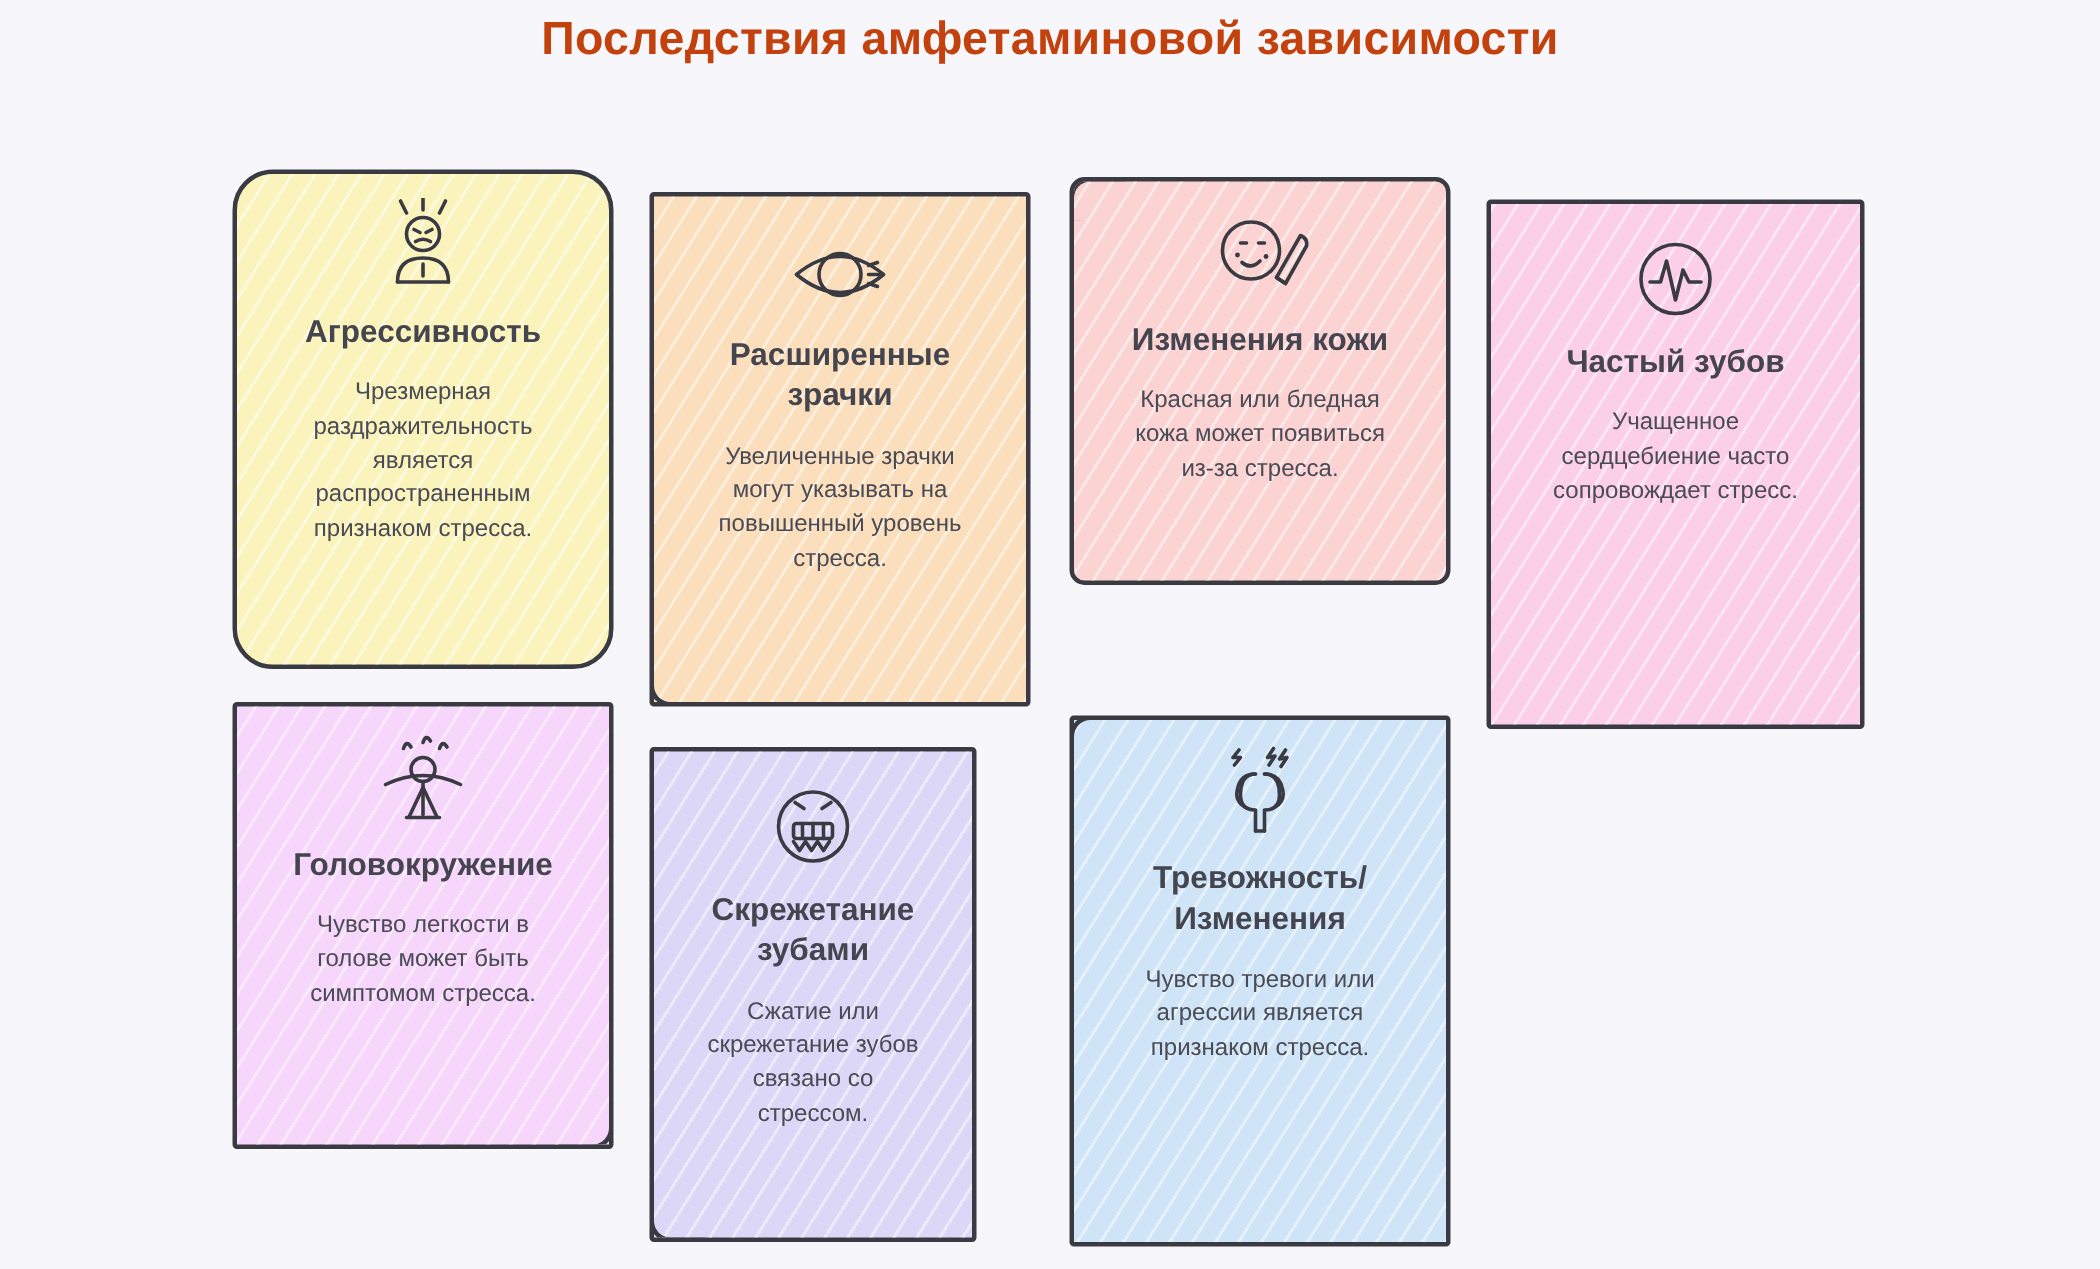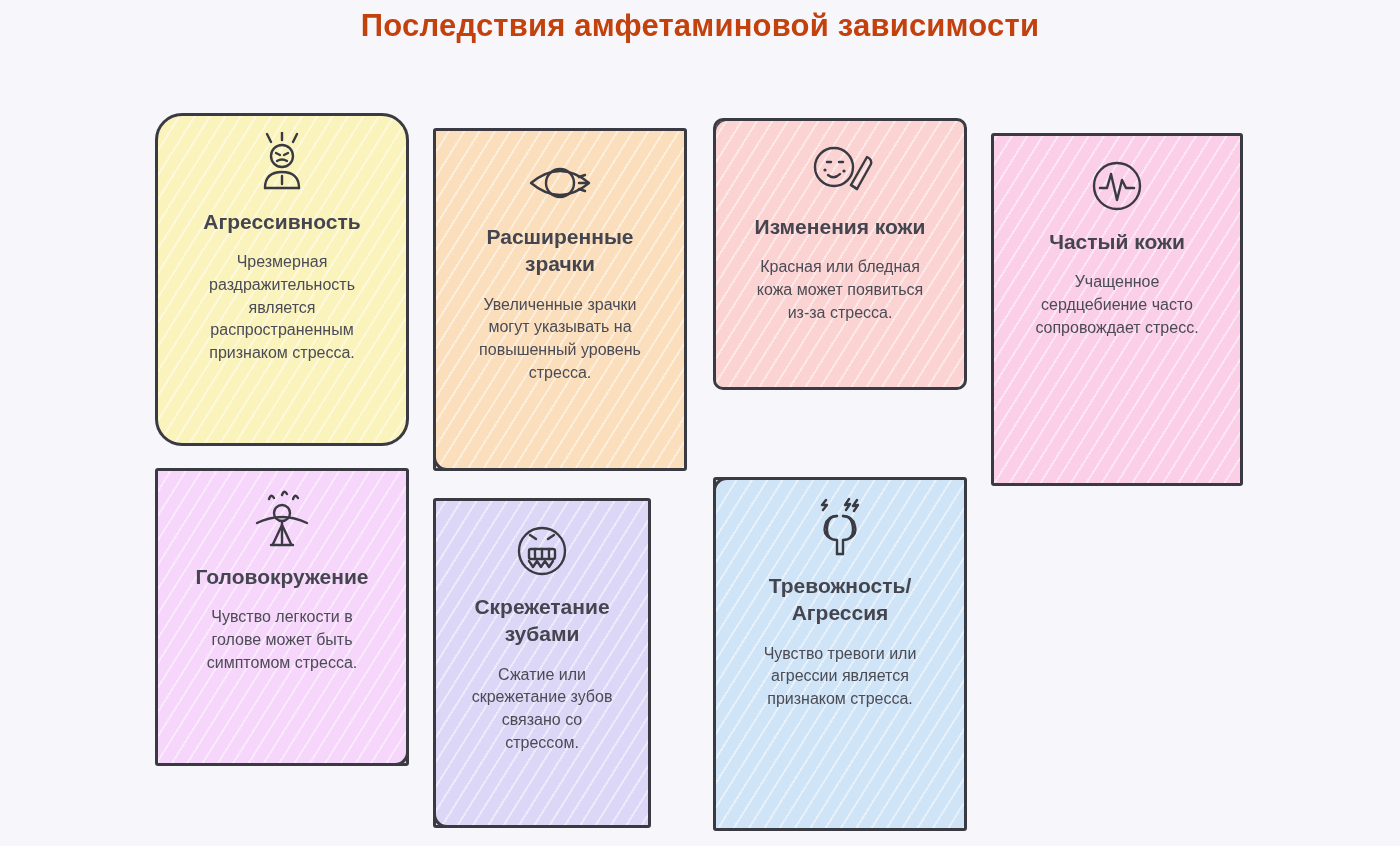--- a/index.html
+++ b/index.html
@@ -174,21 +174,21 @@
     <p class="card-desc">Красная или бледная кожа может появиться из-за стресса.</p>
   </div>
 
   <div class="card" id="card-3" style="background: rgb(251, 207, 232);">
     <span class="card-icon">
       <svg viewBox="0 0 78 72" fill="none" stroke="#3a3a42" stroke-width="2.4" stroke-linecap="round" stroke-linejoin="round">
         <circle cx="39" cy="34" r="23"></circle>
         <path d="M22 36 L29 36 L33 22 L39 48 L44 28 L48 36 L56 36"></path>
       </svg>
     </span>
-    <div class="card-title">Частый кожи</div>
+    <div class="card-title">Частый зубов</div>
     <p class="card-desc">Учащенное сердцебиение часто сопровождает стресс.</p>
   </div>
 
   <div class="card" id="card-4" style="background: rgb(246, 214, 251);">
     <span class="corner-fold fold-br"></span>
     <span class="card-icon">
       <svg viewBox="0 0 78 72" fill="none" stroke="#3a3a42" stroke-width="2.4" stroke-linecap="round" stroke-linejoin="round">
         <path d="M26 12 Q28 6 31 11 M39 8 Q41 2 44 7 M50 12 Q52 6 55 11"></path>
         <circle cx="39" cy="26" r="8"></circle>
         <path d="M14 36 Q39 24 64 36"></path>
@@ -223,17 +223,17 @@
         <path d="M25 4 L21 9 L26 9 L22 14"></path>
         <path d="M48 3 L44 9 L49 8 L45 14"></path>
         <path d="M56 4 L52 10 L57 9 L53 15"></path>
         <path d="M36 58 L36 44 Q26 44 26 34 Q26 20 36 20 L36 20"></path>
         <path d="M36 20 Q26 20 24 30 Q22 38 29 42"></path>
         <path d="M42 58 L42 44 Q52 44 52 34 Q52 20 42 20"></path>
         <path d="M42 20 Q52 20 54 30 Q56 38 49 42"></path>
         <path d="M36 58 L42 58"></path>
       </svg>
     </span>
-    <div class="card-title">Тревожность/ Агрессия</div>
+    <div class="card-title">Тревожность/ Изменения</div>
     <p class="card-desc">Чувство тревоги или агрессии является признаком стресса.</p>
   </div>
 
 </div>
 
 </body></html>

